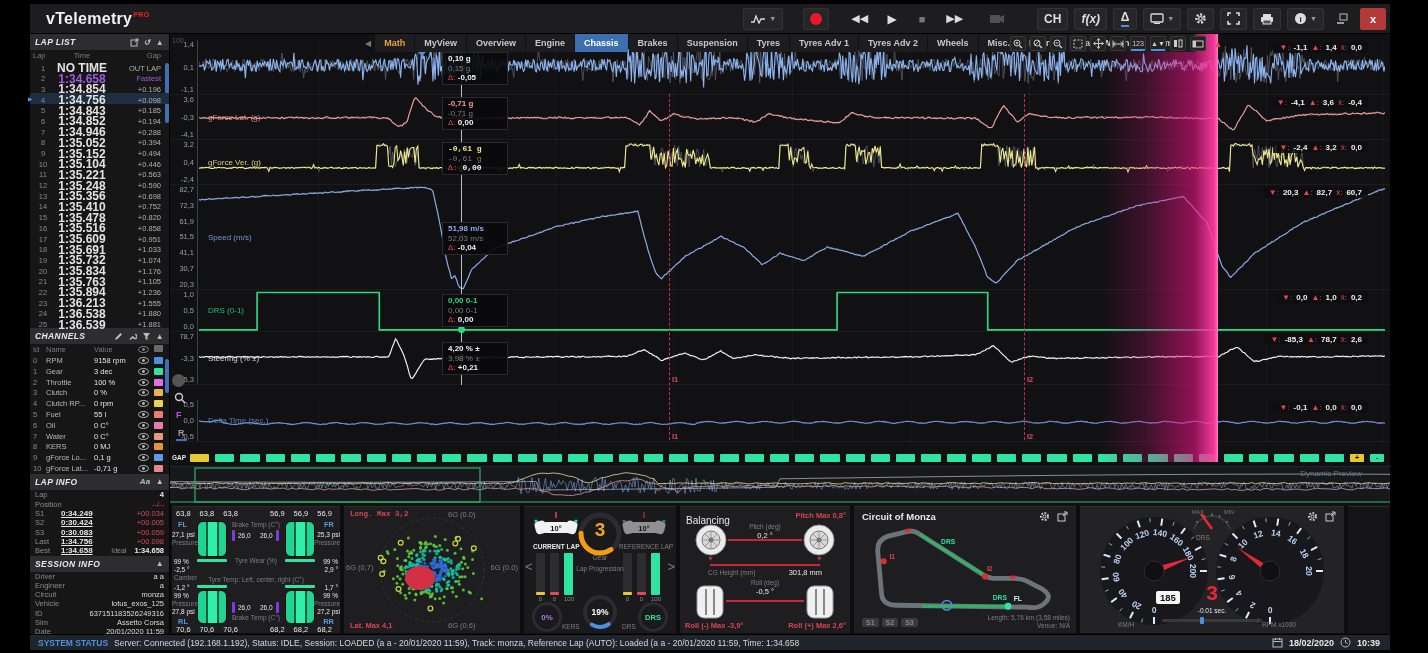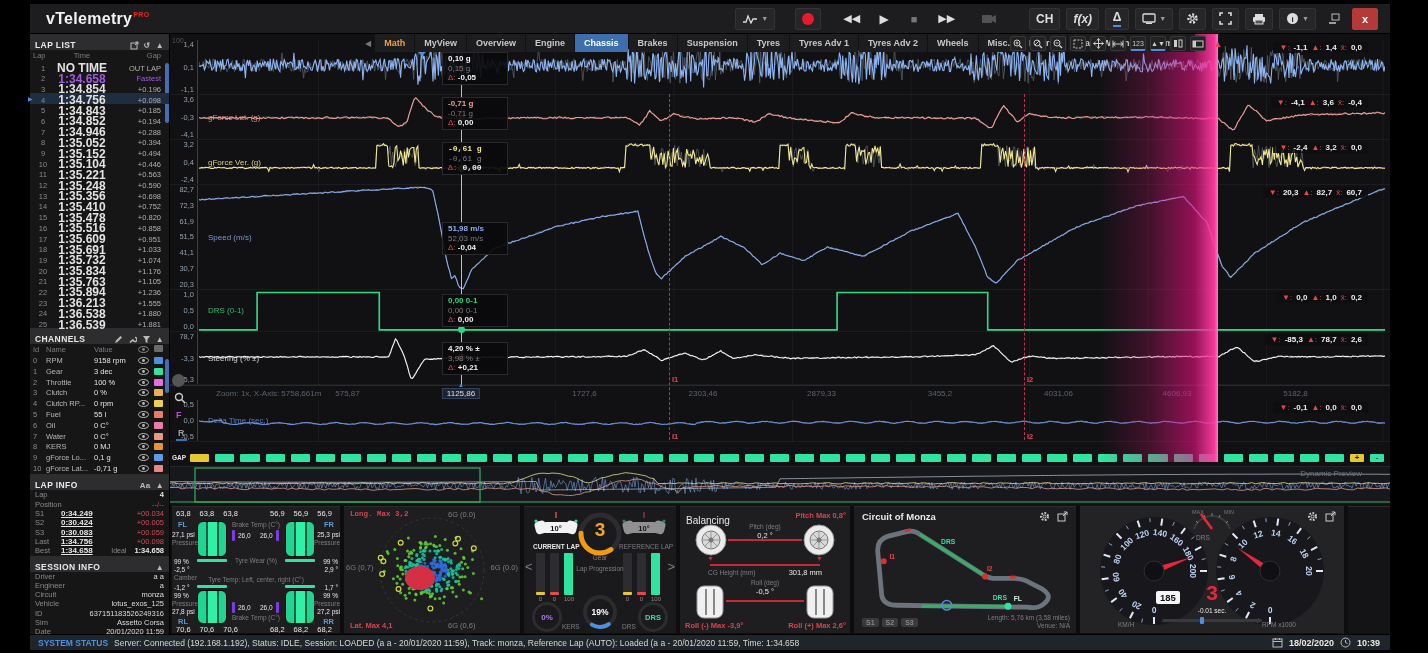--- a/index.html
+++ b/index.html
@@ -20,21 +20,21 @@
   .tbtn.txt { font-weight:bold; font-size:12px; }
   .glyph { color:#ddd; font-size:10px; }
   #rec-dot { width:12px; height:12px; border-radius:50%; background:#e8192c; }
   #close-btn { background:#b43a3a; border-color:#b43a3a; color:#fff; font-size:11px; font-weight:bold; width:26px; }
   .caret { color:#999; font-size:7px; margin-left:3px; }
   .underline-blue { border-bottom:2px solid #4d8fe0; padding-bottom:1px; }
 
   
   #sidebar { position:absolute; left:0; top:30px; width:140px; bottom:16px; background:#161616; border-right:1px solid #000; font-size:8px; }
   .sec-head { height:16px; background:#2d2d2f; color:#e8e8e8; font-weight:bold; font-size:8.5px;
-    display:flex; align-items:flex-end; padding:0 5px; letter-spacing:.4px; }
+    display:flex; align-items:center; padding:0 5px; letter-spacing:.4px;font-style:italic; }
   .sec-head .sp { flex:1; }
   .hicon { color:#bbb; font-size:8px; margin-left:5px; }
   .cols { display:grid; color:#7d7d7d; font-size:7.5px; padding:1px 3px; }
   #laplist-cols { grid-template-columns:20px 58px 50px; }
   .lap-row { display:grid; grid-template-columns:20px 58px 50px; height:10.7px; align-items:center; padding:0 3px; position:relative; }
   .lap-row .n { color:#8a8a8a; text-align:center; font-size:7.5px; }
   .lap-row .t { color:#e3e3e3; font-weight:bold; text-align:center; font-size:12px; }
   .lap-row .g { color:#b0b0b0; text-align:right; font-size:7.5px; }
   .lap-row.fastest .t,.lap-row.fastest .g { color:#a05ae0; }
   .lap-row.selected { background:#1f2d40; }
@@ -159,21 +159,21 @@
       <span class="tbtn flat glyph" style="font-size:12px;">▶</span>
       <span class="tbtn flat glyph" style="color:#777;font-size:11px;">■</span>
       <span class="tbtn flat glyph" style="font-size:11px;">▶▶</span>
       <span class="tbtn flat" style="margin-left:8px;opacity:.5;">
         <svg width="16" height="11">
             <rect x="1" y="2" width="10" height="8" rx="1" fill="#888"></rect>
             <polygon points="11,4 15,2 15,10 11,8" fill="#888"></polygon>
           </svg>
         </span>
     </div>
-    <div class="tbg" style="margin-left:26px; margin-right:12px;">
+    <div class="tbg" style="margin-left:26px; margin-right:4px;">
       <span class="tbtn txt">CH</span>
       <span class="tbtn txt" style="font-style:italic;">f(x)</span>
       <span class="tbtn txt">
           <span class="underline-blue">Δ</span>
         </span>
       <span class="tbtn">
         <svg width="14" height="11">
             <rect x="1" y="1" width="12" height="8" rx="1" fill="none" stroke="#ddd" stroke-width="1.3"></rect>
             <line x1="4" y1="10.5" x2="10" y2="10.5" stroke="#ddd" stroke-width="1.3"></line>
           </svg>
@@ -958,32 +958,20 @@
           </div>
         </div>
         <div id="pinkzone"></div>
         <div id="cursor-line"></div>
         <div class="iline" style="left: 499px;"></div>
         <div class="ilabel" style="left: 502px; top: 341px;">I1</div>
         <div class="ilabel" style="left: 502px; top: 398px;">I1</div>
         <div class="iline" style="left: 854px;"></div>
         <div class="ilabel" style="left: 857px; top: 341px;">I2</div>
         <div class="ilabel" style="left: 857px; top: 398px;">I2</div>
-        <div id="xaxis">
-          <div class="zl">Zoom: 1x, X-Axis: 5758,661m</div>
-          <div class="xtick" style="left: 177.5px;">575,87</div>
-          <div class="xtick" style="left: 414.5px;">1727,6</div>
-          <div class="xtick" style="left: 533px;">2303,46</div>
-          <div class="xtick" style="left: 651.5px;">2879,33</div>
-          <div class="xtick" style="left: 770px;">3455,2</div>
-          <div class="xtick" style="left: 888.5px;">4031,06</div>
-          <div class="xtick" style="left: 1007px;">4606,93</div>
-          <div class="xtick" style="left: 1125.5px;">5182,8</div>
-          <div id="xcursor">1125,86</div>
-        </div>
         <div id="fr-f">F</div>
         <div id="fr-r">R</div>
         <div id="knob"></div>
         <div id="mag"><svg width="12" height="12">
             <circle cx="5" cy="5" r="3.5" fill="none" stroke="#ccc" stroke-width="1.4"></circle>
             <line x1="7.8" y1="7.8" x2="11" y2="11" stroke="#ccc" stroke-width="1.6"></line>
           </svg></div>
         <div id="gaprow">
           <div id="gaplabel">GAP</div>
           <div id="gapsegs">

